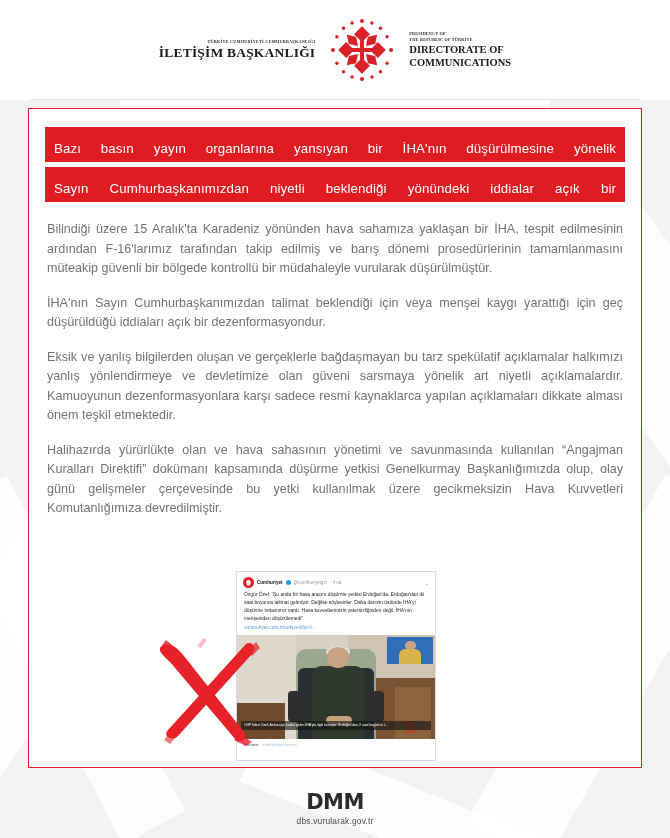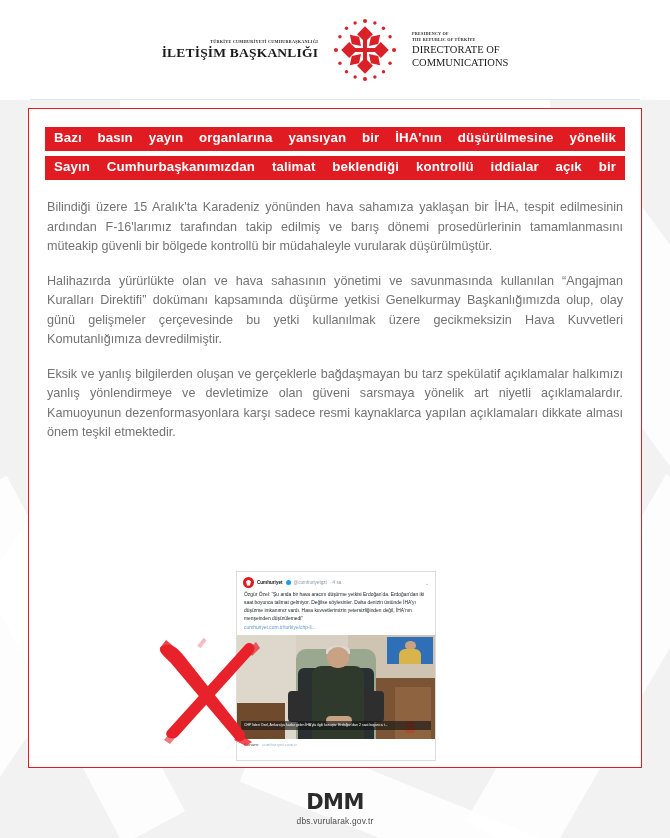--- a/index.html
+++ b/index.html
@@ -42,21 +42,21 @@
 
   .emblem { width:66px; height:66px; position:relative; flex:0 0 auto; }
 
   .brand-en { text-align:left; }
   .brand-en .brand-sup {
     font-size:4.2px; letter-spacing:.2px; color:#2b2b2b;
     font-family:"Liberation Serif", serif; font-weight:700;
     white-space:nowrap; line-height:1.45;
   }
   .brand-en .brand-main {
-    font-size:10.5px; color:#1a1a1a; font-weight:400;
+    font-size:10.5px; color:#1a1a1a; font-weight:700;
     font-family:"Liberation Serif", serif; line-height:1.15;
     white-space:nowrap; margin-top:1px;
   }
 
   .header-rule {
     position:absolute; left:30px; right:30px; top:99px; height:1px;
     background:#e4e4e4; z-index:5;
   }
 
   
@@ -70,23 +70,23 @@
   }
   .card-inner { position:absolute; inset:0; padding:14px 16px 0 16px; }
 
   
   .headline { margin-top:4px; }
   .hl-line {
     display:inline-block;
     background:#e01b22;
     color:#ffffff;
     font-size:13.3px;
-    font-weight:700;
+    font-weight:400;
     letter-spacing:.1px;
-    padding:3px 9px 6px 9px;
+    padding:14px 9px 6px 9px;
     margin-bottom:5px;
     white-space:nowrap;
   }
   .hl-line.full { display:block; text-align:justify; text-align-last:justify; }
 
   
   .body-copy { margin-top:18px; padding:0 2px; }
   .para {
     font-size:12.6px;
     line-height:1.55;
@@ -276,27 +276,28 @@
 
   </div>
 </div>
 <div class="header-rule"></div>
 
 <div class="card">
   <div class="card-inner">
 
     <div class="headline">
       <span class="hl-line full">Bazı basın yayın organlarına yansıyan bir İHA'nın düşürülmesine yönelik</span>
-      <span class="hl-line full">Sayın Cumhurbaşkanımızdan talimat beklendiği kontrollü iddialar açık bir</span>
+      <span class="hl-line full">Sayın Cumhurbaşkanımızdan niyetli beklendiği yönündeki iddialar açık bir</span>
     </div>
 
     <div class="body-copy">
       <p class="para">Bilindiği üzere 15 Aralık'ta Karadeniz yönünden hava sahamıza yaklaşan bir İHA, tespit edilmesinin ardından F-16'larımız tarafından takip edilmiş ve barış dönemi prosedürlerinin tamamlanmasını müteakip güvenli bir bölgede kontrollü bir müdahaleyle vurularak düşürülmüştür.</p>
+      <p class="para">İHA'nın Sayın Cumhurbaşkanımızdan talimat beklendiği için veya menşei kaygı yarattığı için geç düşürüldüğü iddiaları açık bir dezenformasyondur.</p>
+      <p class="para">Eksik ve yanlış bilgilerden oluşan ve gerçeklerle bağdaşmayan bu tarz spekülatif açıklamalar halkımızı yanlış yönlendirmeye ve devletimize olan güveni sarsmaya yönelik art niyetli açıklamalardır. Kamuoyunun dezenformasyonlara karşı sadece resmi kaynaklarca yapılan açıklamaları dikkate alması önem teşkil etmektedir.</p>
       <p class="para">Halihazırda yürürlükte olan ve hava sahasının yönetimi ve savunmasında kullanılan “Angajman Kuralları Direktifi” dokümanı kapsamında düşürme yetkisi Genelkurmay Başkanlığımızda olup, olay günü gelişmeler çerçevesinde bu yetki kullanılmak üzere gecikmeksizin Hava Kuvvetleri Komutanlığımıza devredilmiştir.</p>
-      <p class="para">Eksik ve yanlış bilgilerden oluşan ve gerçeklerle bağdaşmayan bu tarz spekülatif açıklamalar halkımızı yanlış yönlendirmeye ve devletimize olan güveni sarsmaya yönelik art niyetli açıklamalardır. Kamuoyunun dezenformasyonlara karşı sadece resmi kaynaklarca yapılan açıklamaları dikkate alması önem teşkil etmektedir.</p>
     </div>
 
     <div class="embed-wrap">
       <div class="tweet-card">
 
         <div class="tweet-head">
           <div class="tw-avatar"></div>
           <span class="tw-name">Cumhuriyet</span>
           <span class="tw-badge"></span>
           <span class="tw-handle">@cumhuriyetgzt</span>

